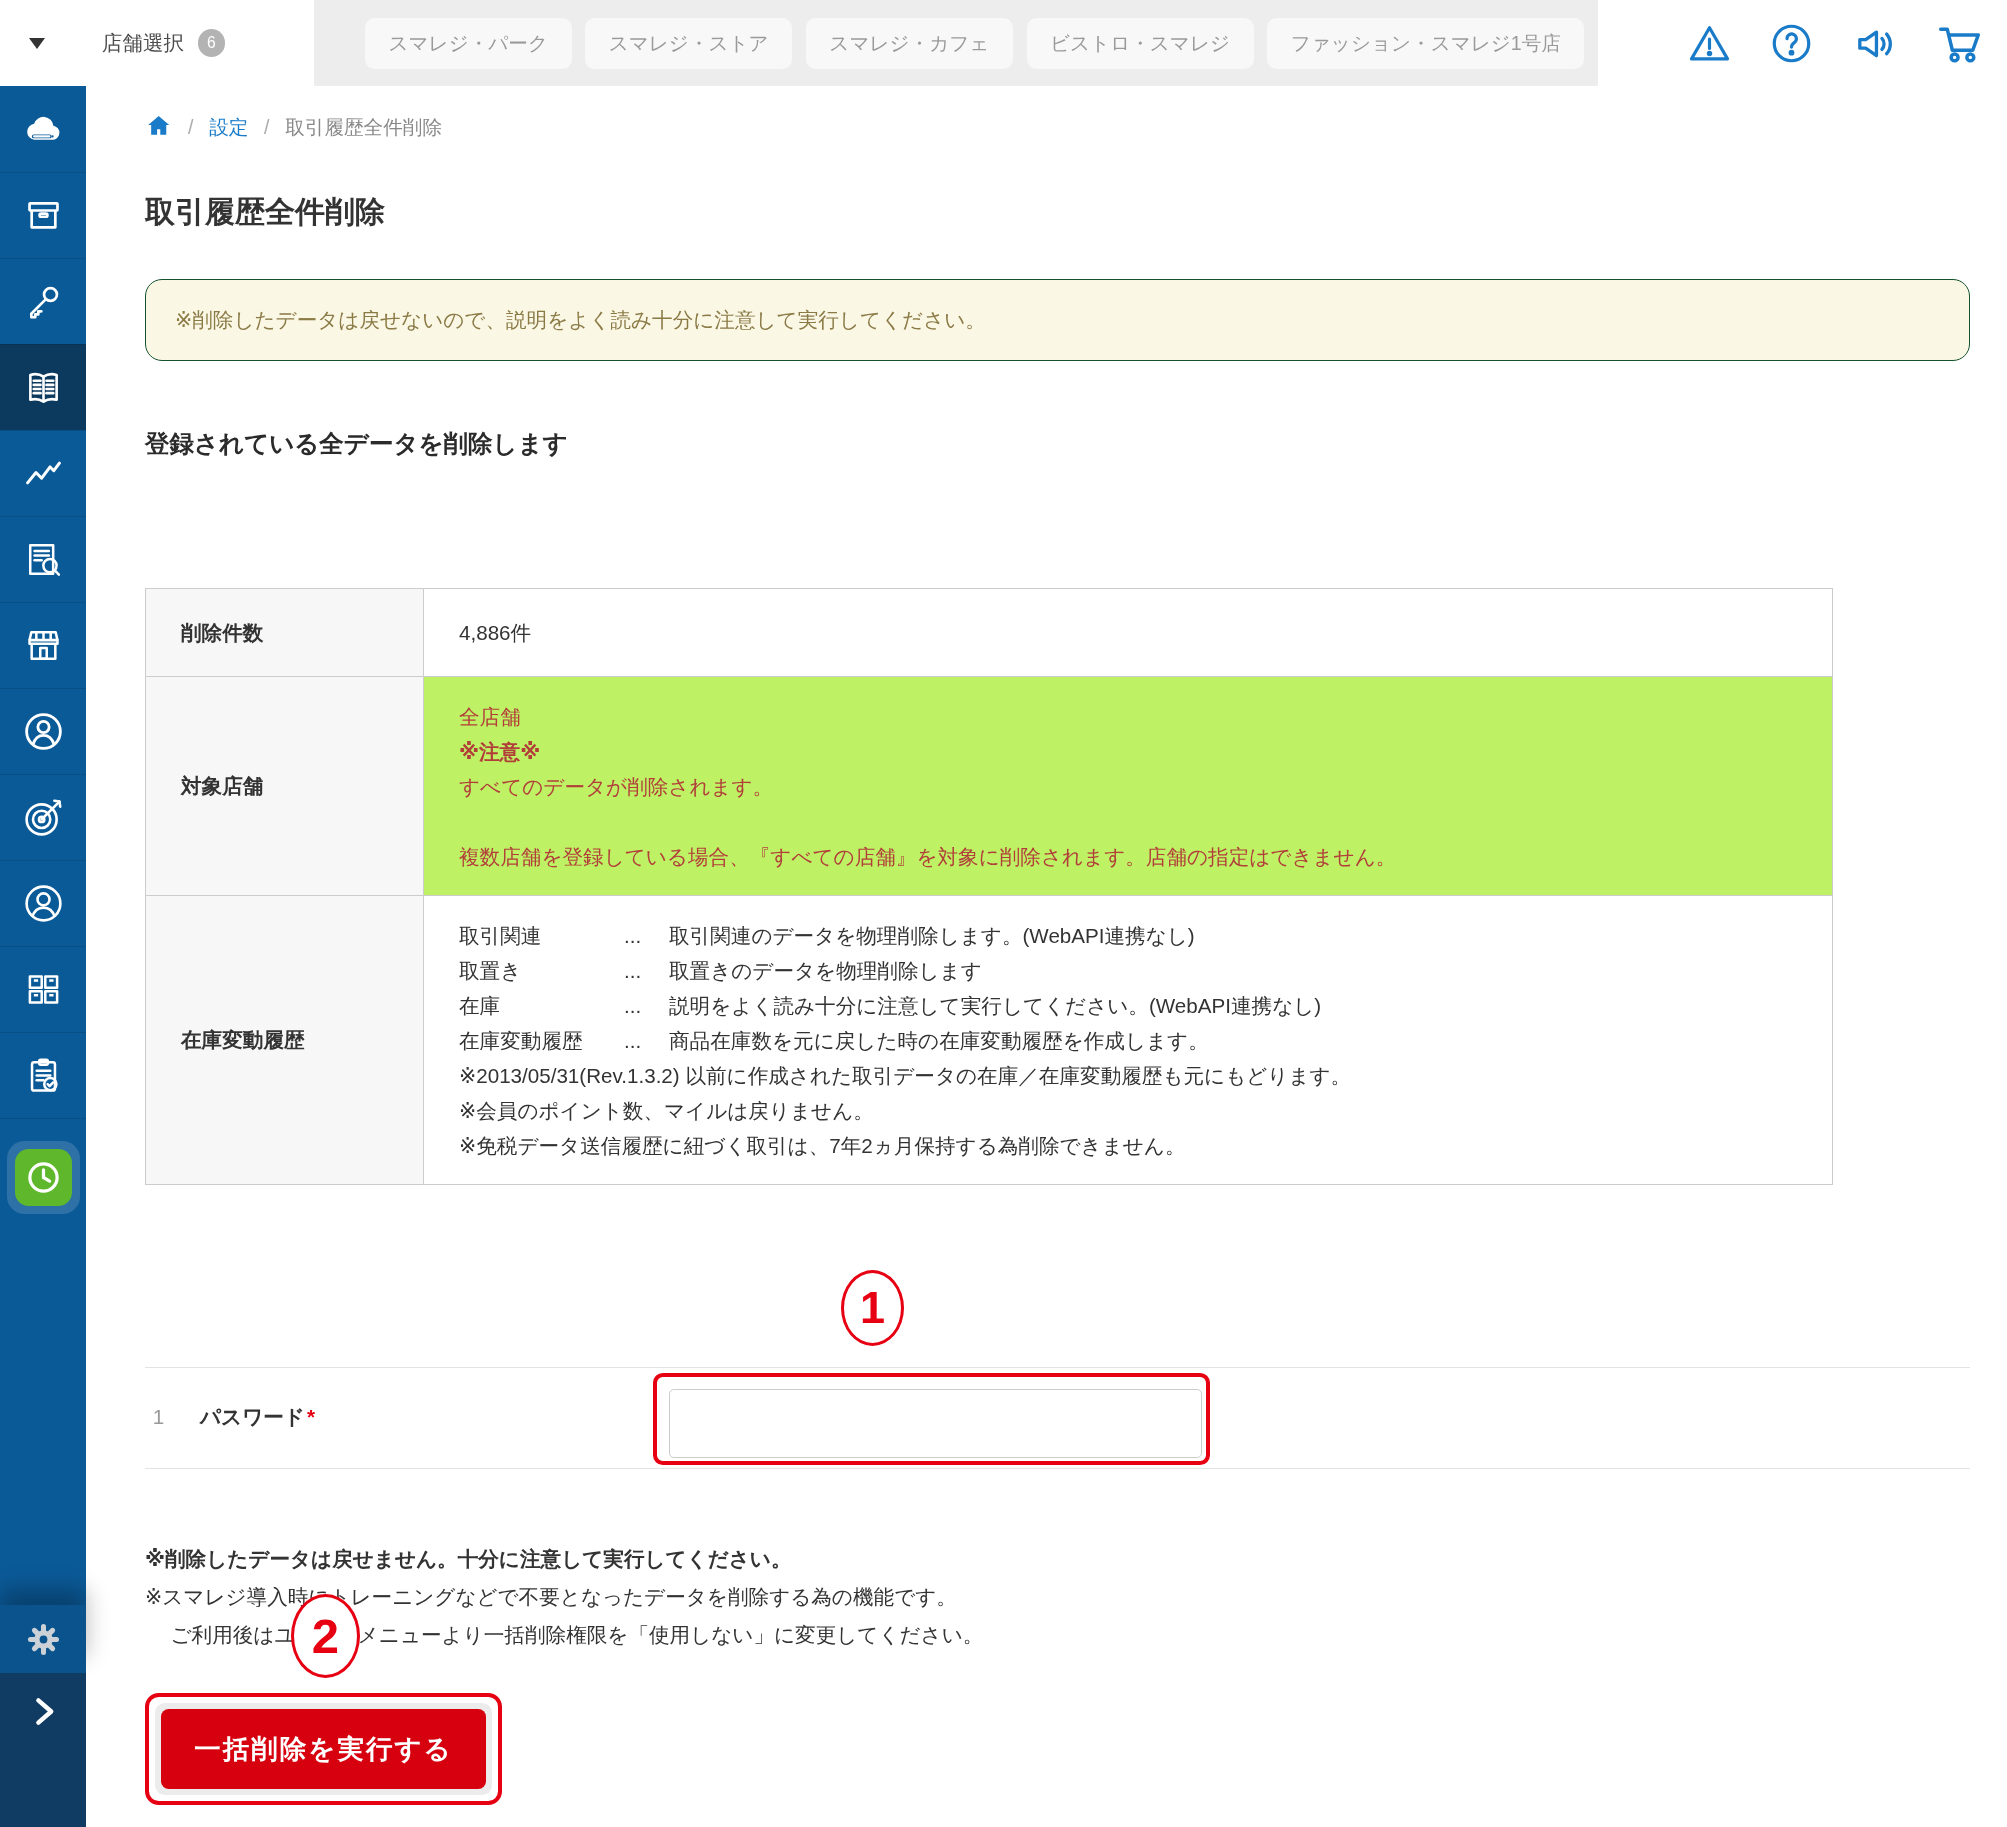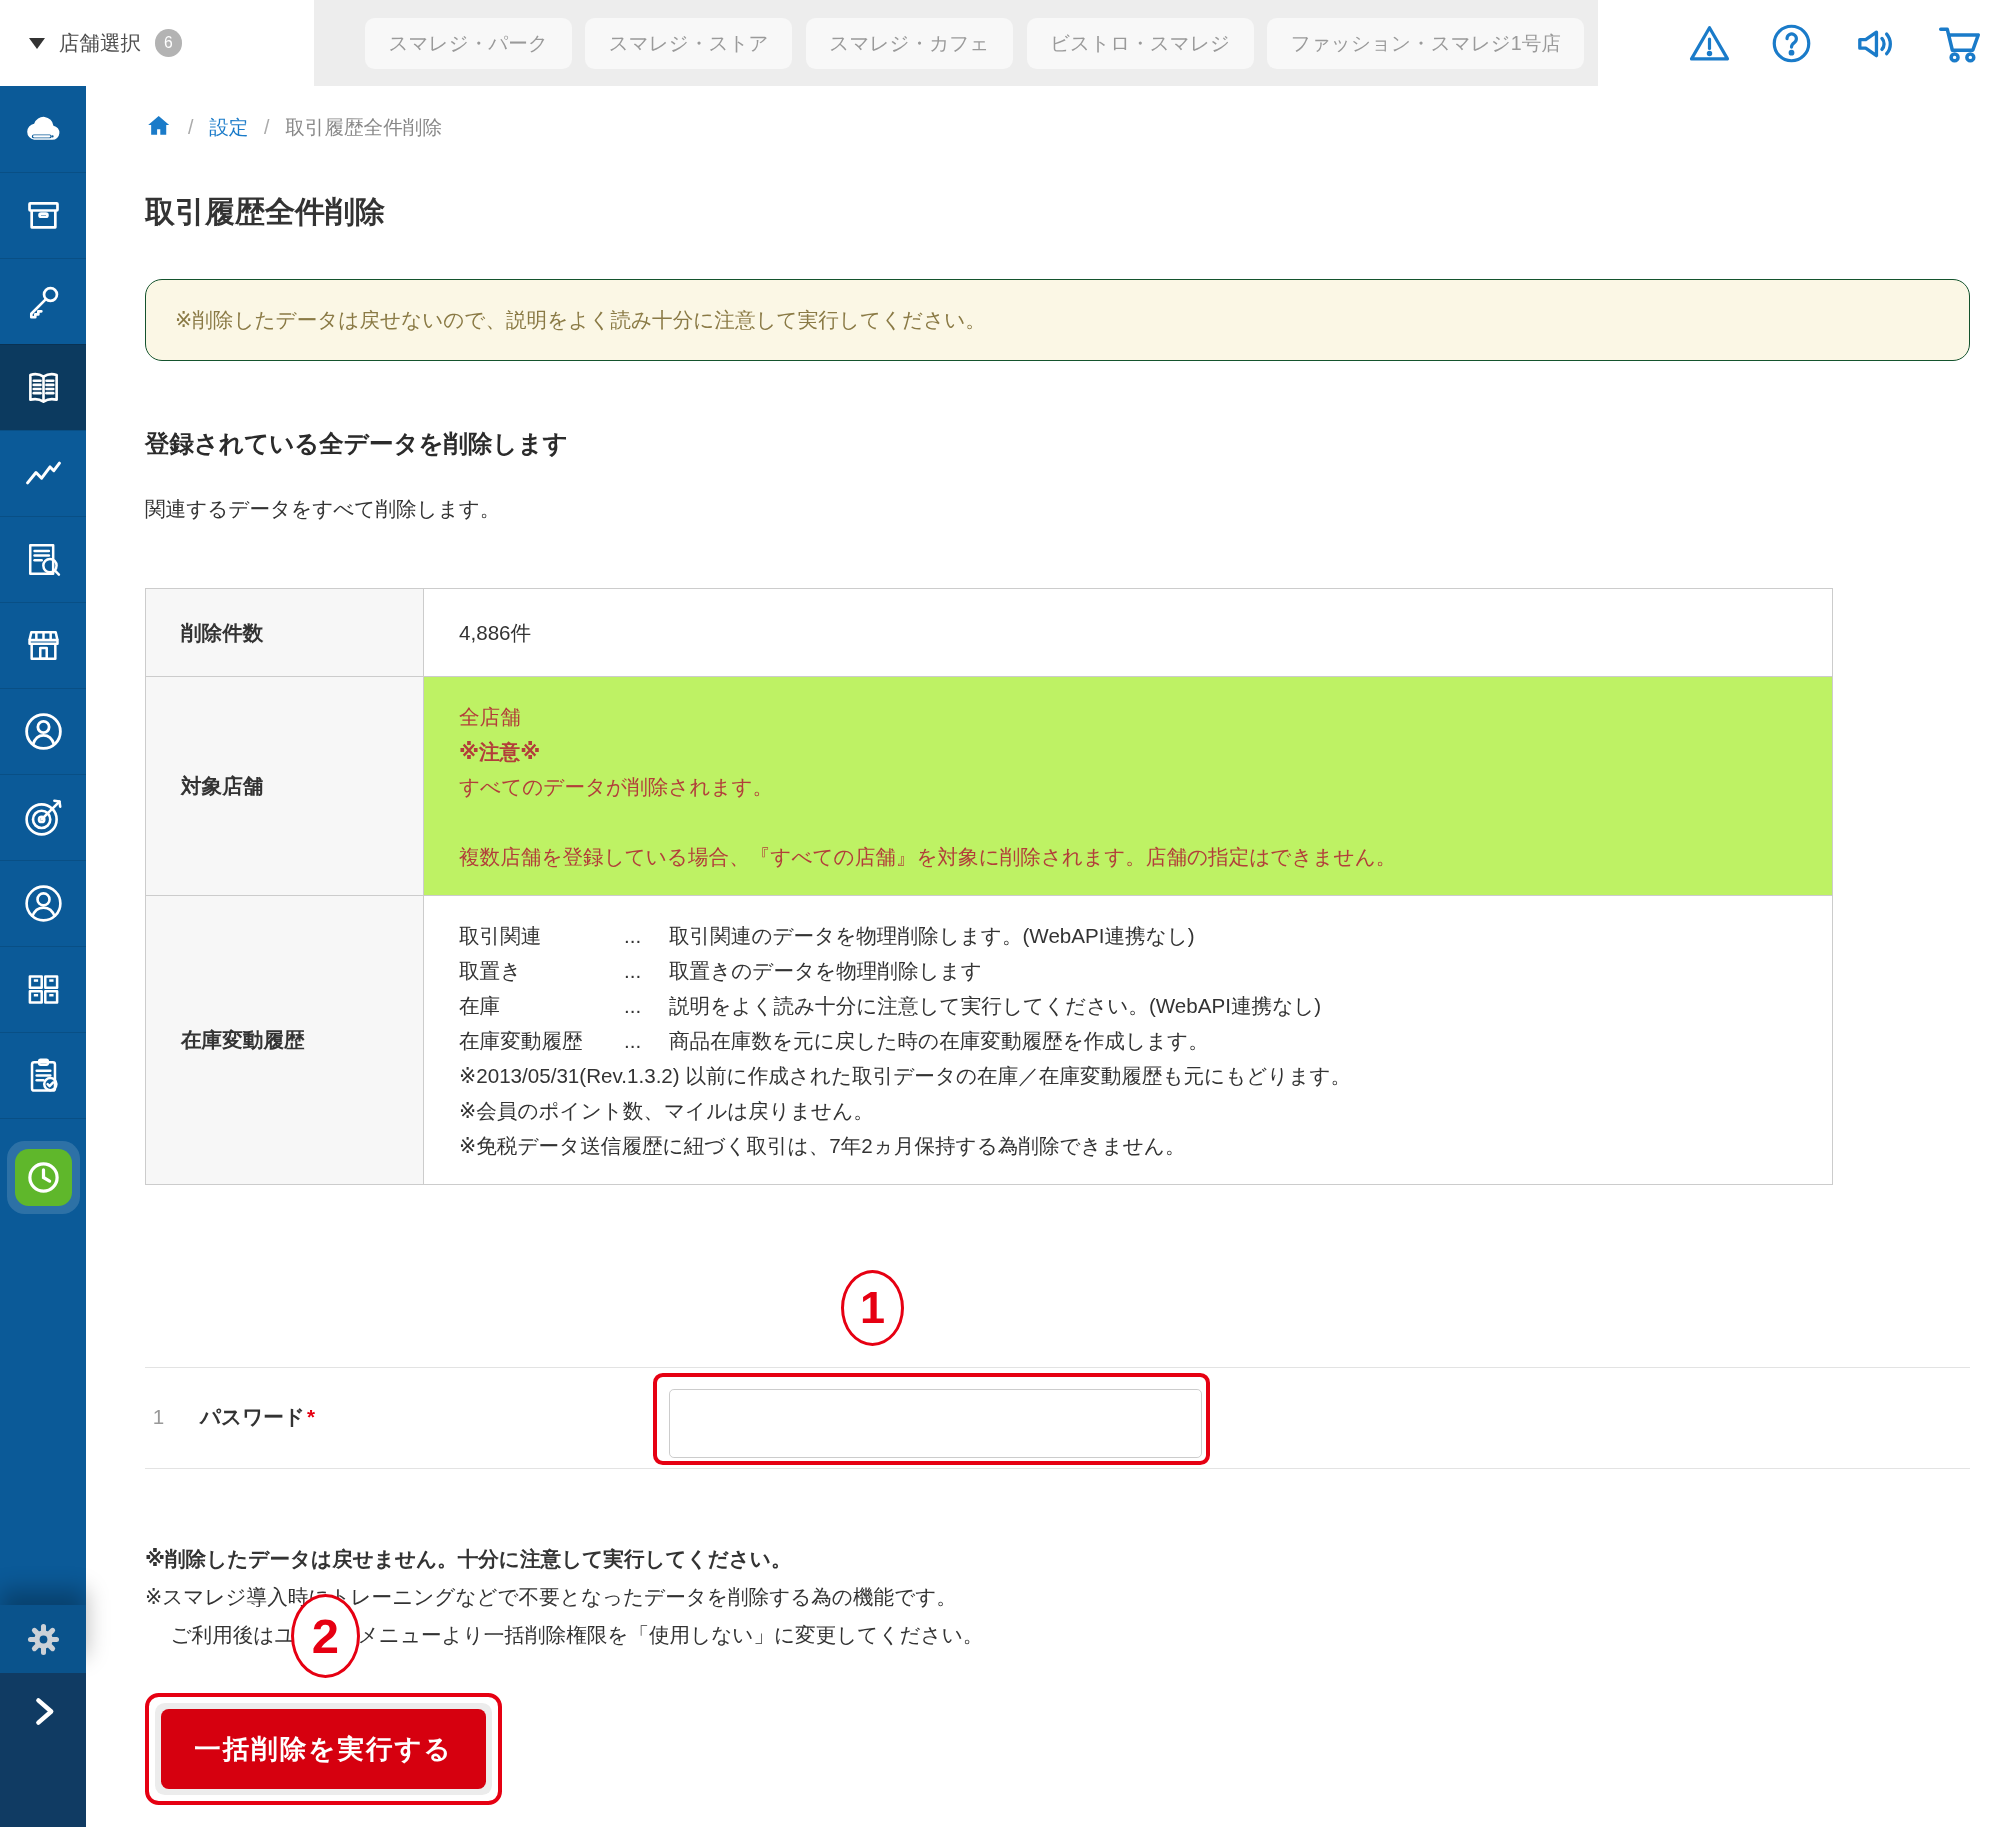--- a/index.html
+++ b/index.html
@@ -4,21 +4,21 @@
 <style>
   * { margin:0; padding:0; box-sizing:border-box; }
   html,body { width:2007px; height:1828px; background:#fff;
     font-family:"Liberation Sans","DejaVu Sans",sans-serif; color:#333; overflow:hidden; }
   body { position:relative; }
 
   
   .topbar { position:absolute; top:0; left:0; width:2007px; height:86px; background:#fff; z-index:30; }
   .store-select { position:absolute; left:29px; top:0; height:86px; display:flex; align-items:center; gap:13.7px; cursor:pointer; }
   .caret-down { width:0; height:0; border-left:8.8px solid transparent; border-right:8.8px solid transparent; border-top:11.8px solid #333; }
-  .store-select-label { font-size:20.6px; color:#4d4d4d; }
+  .store-select-label { font-size:20.6px; color:#4d4d4d;margin-left:43px; }
   .store-count { width:27.4px; height:27.4px; border-radius:50%; background:#b3b3b3; color:#fff; font-size:15.7px; display:flex; align-items:center; justify-content:center; }
   .tabs-band { position:absolute; left:314px; top:0; width:1284px; height:86px; background:#ededed; display:flex; align-items:center; gap:13.7px; padding-left:51px; overflow:hidden; }
   .store-tab { flex:0 0 auto; background:#f8f8f8; border-radius:9.8px; height:51px; padding:0 23.5px; display:flex; align-items:center; font-size:19.6px; color:#9a9a9a; white-space:nowrap; cursor:pointer; }
   .topbar-icons { position:absolute; right:23.5px; top:0; height:86px; display:flex; align-items:center; gap:37px; }
   .topbar-icons svg { display:block; }
 
   
   .sidebar { position:absolute; top:86px; left:0; width:86px; height:1742px; background:#0b5a98; z-index:20; }
   .side-item { width:86px; height:86px; display:flex; align-items:center; justify-content:center; cursor:pointer; border-top:1px solid rgba(0,0,0,0.12); }
   .side-item:first-child { border-top:none; }
@@ -289,21 +289,20 @@
     <span class="crumb-current">取引履歴全件削除</span>
   </div>
 
   <h1 class="abs page-title">取引履歴全件削除</h1>
 
   <div class="abs warning-banner">※削除したデータは戻せないので、説明をよく読み十分に注意して実行してください。</div>
 
   <h2 class="abs section-heading">登録されている全データを削除します</h2>
 
   <div class="abs intro-lines">
-    <div>関連するデータをすべて削除します。</div>
   </div>
 
   <table class="abs summary-table">
     <tbody>
         <tr class="row1">
       <td class="cell-label">削除件数</td>
       <td class="cell-value">4,886件</td>
     </tr>
     <tr>
       <td class="cell-label">対象店舗</td>

